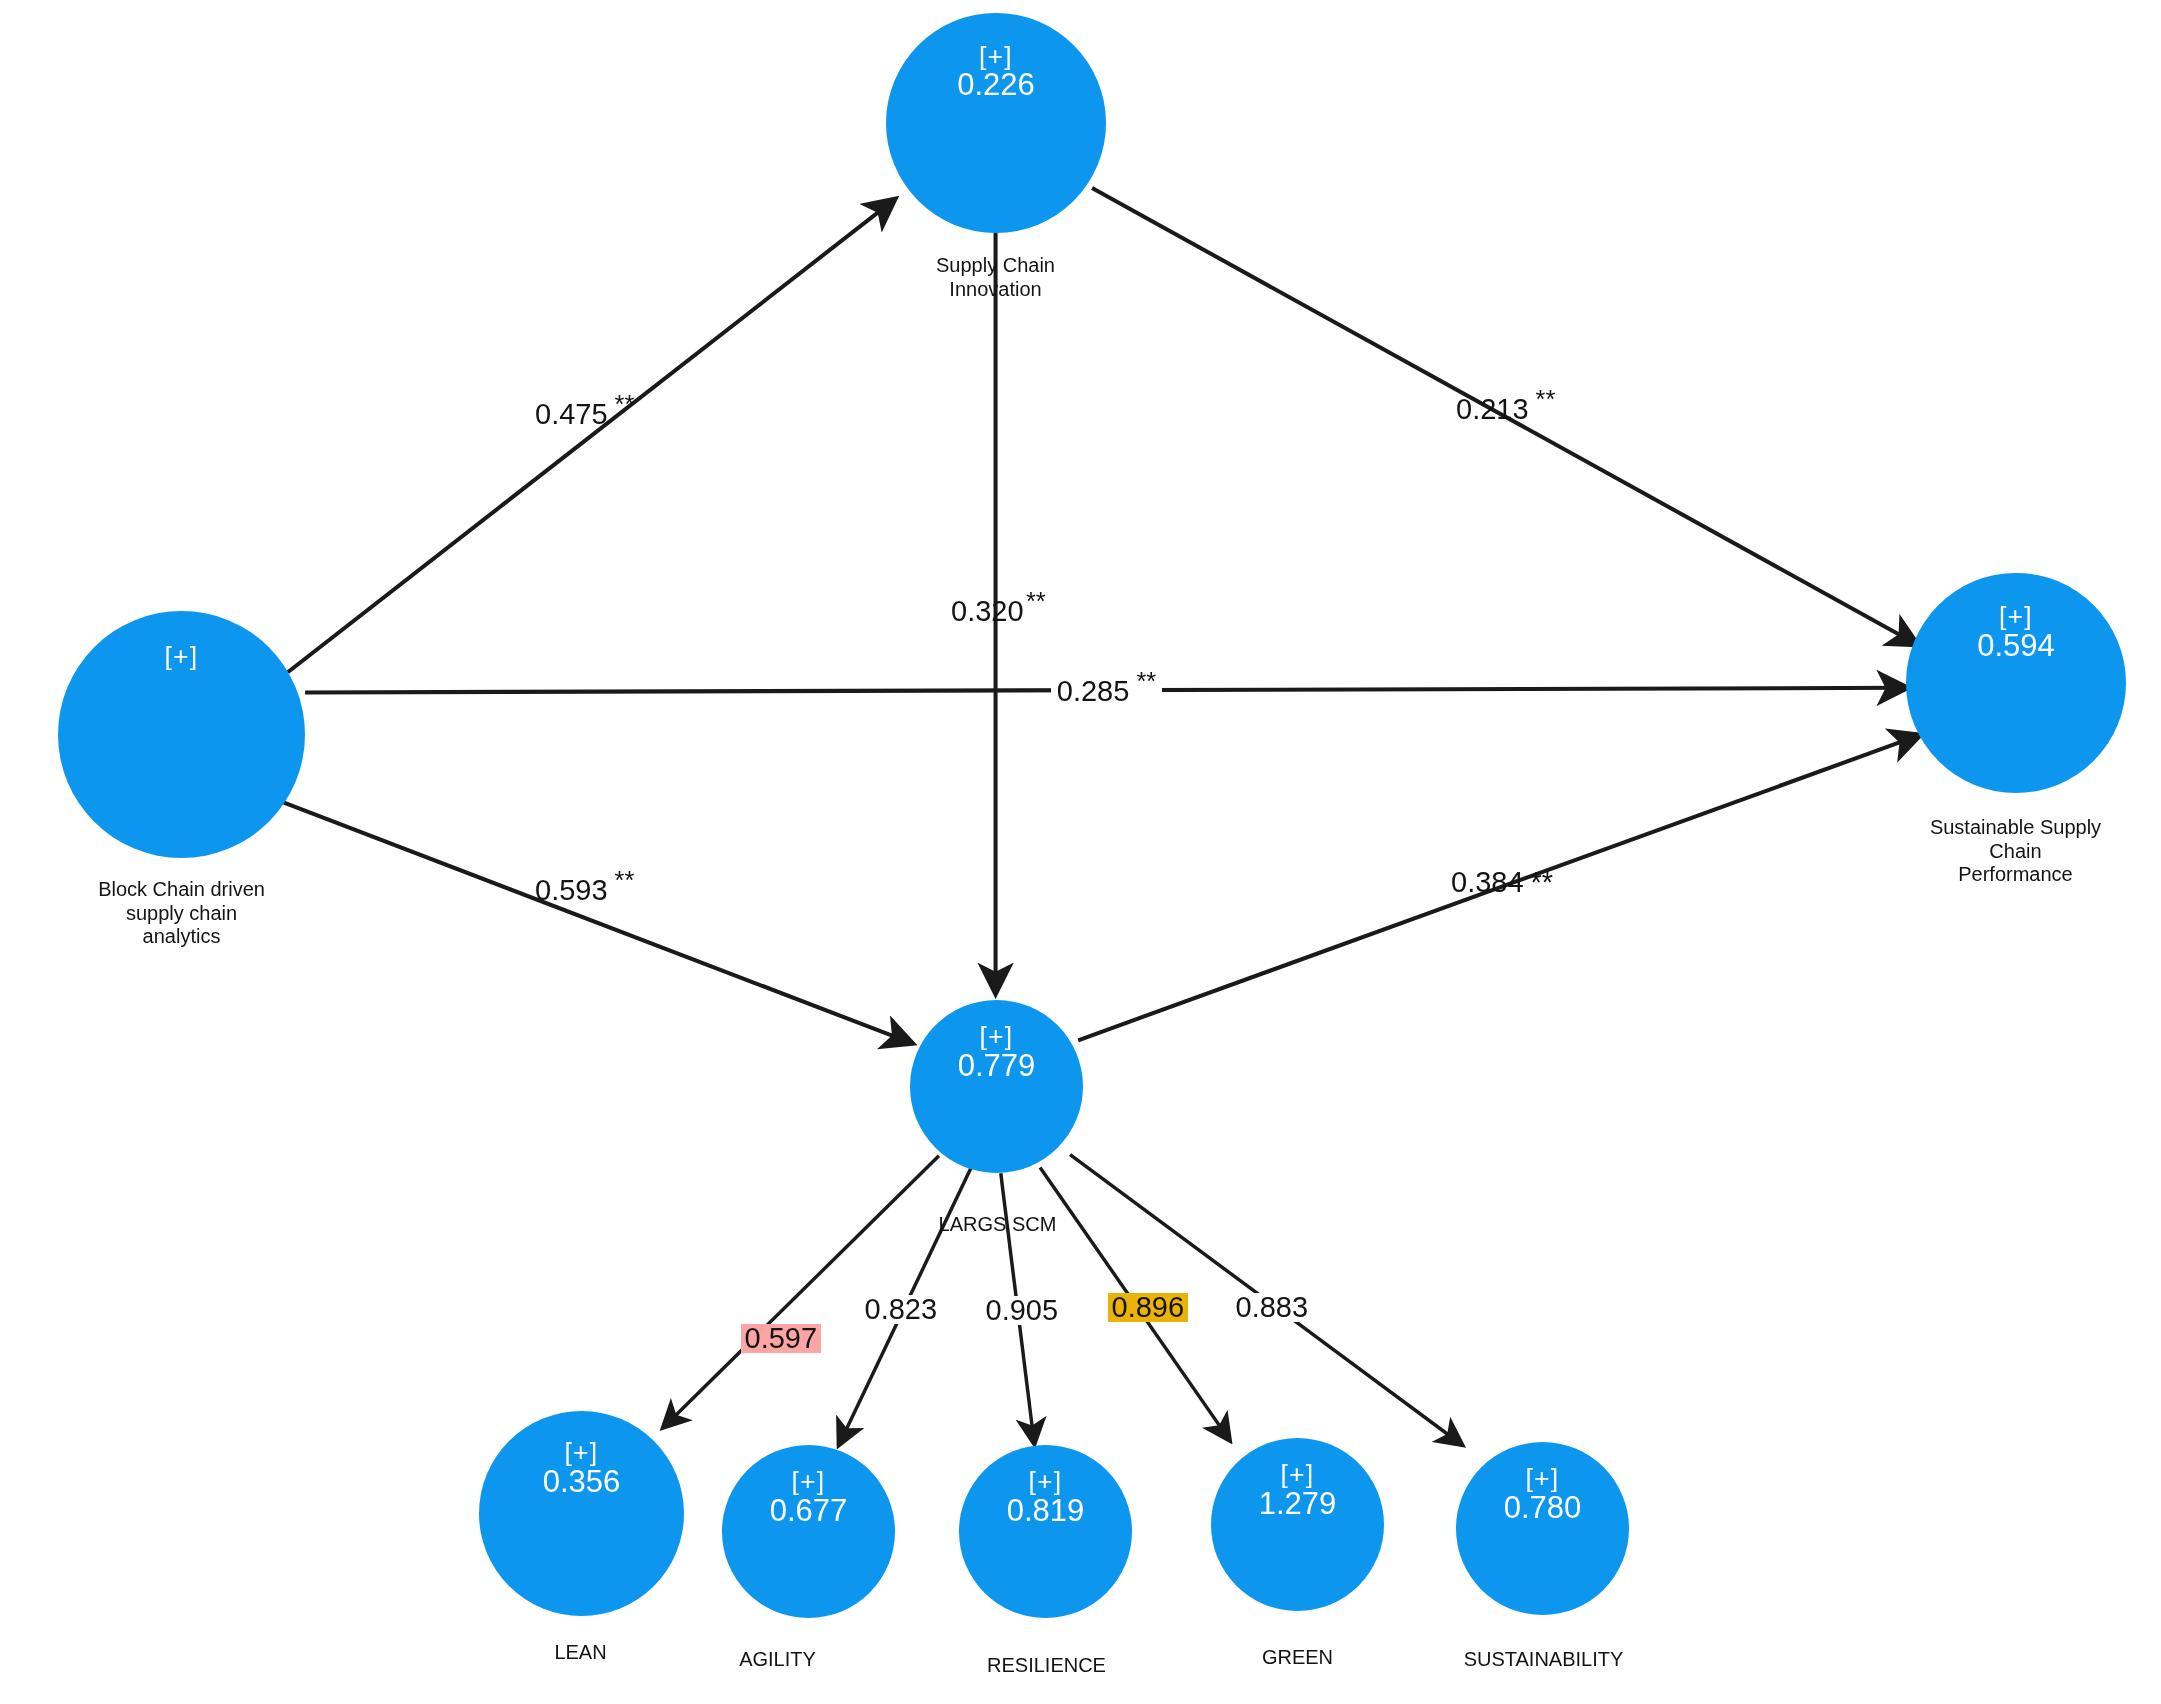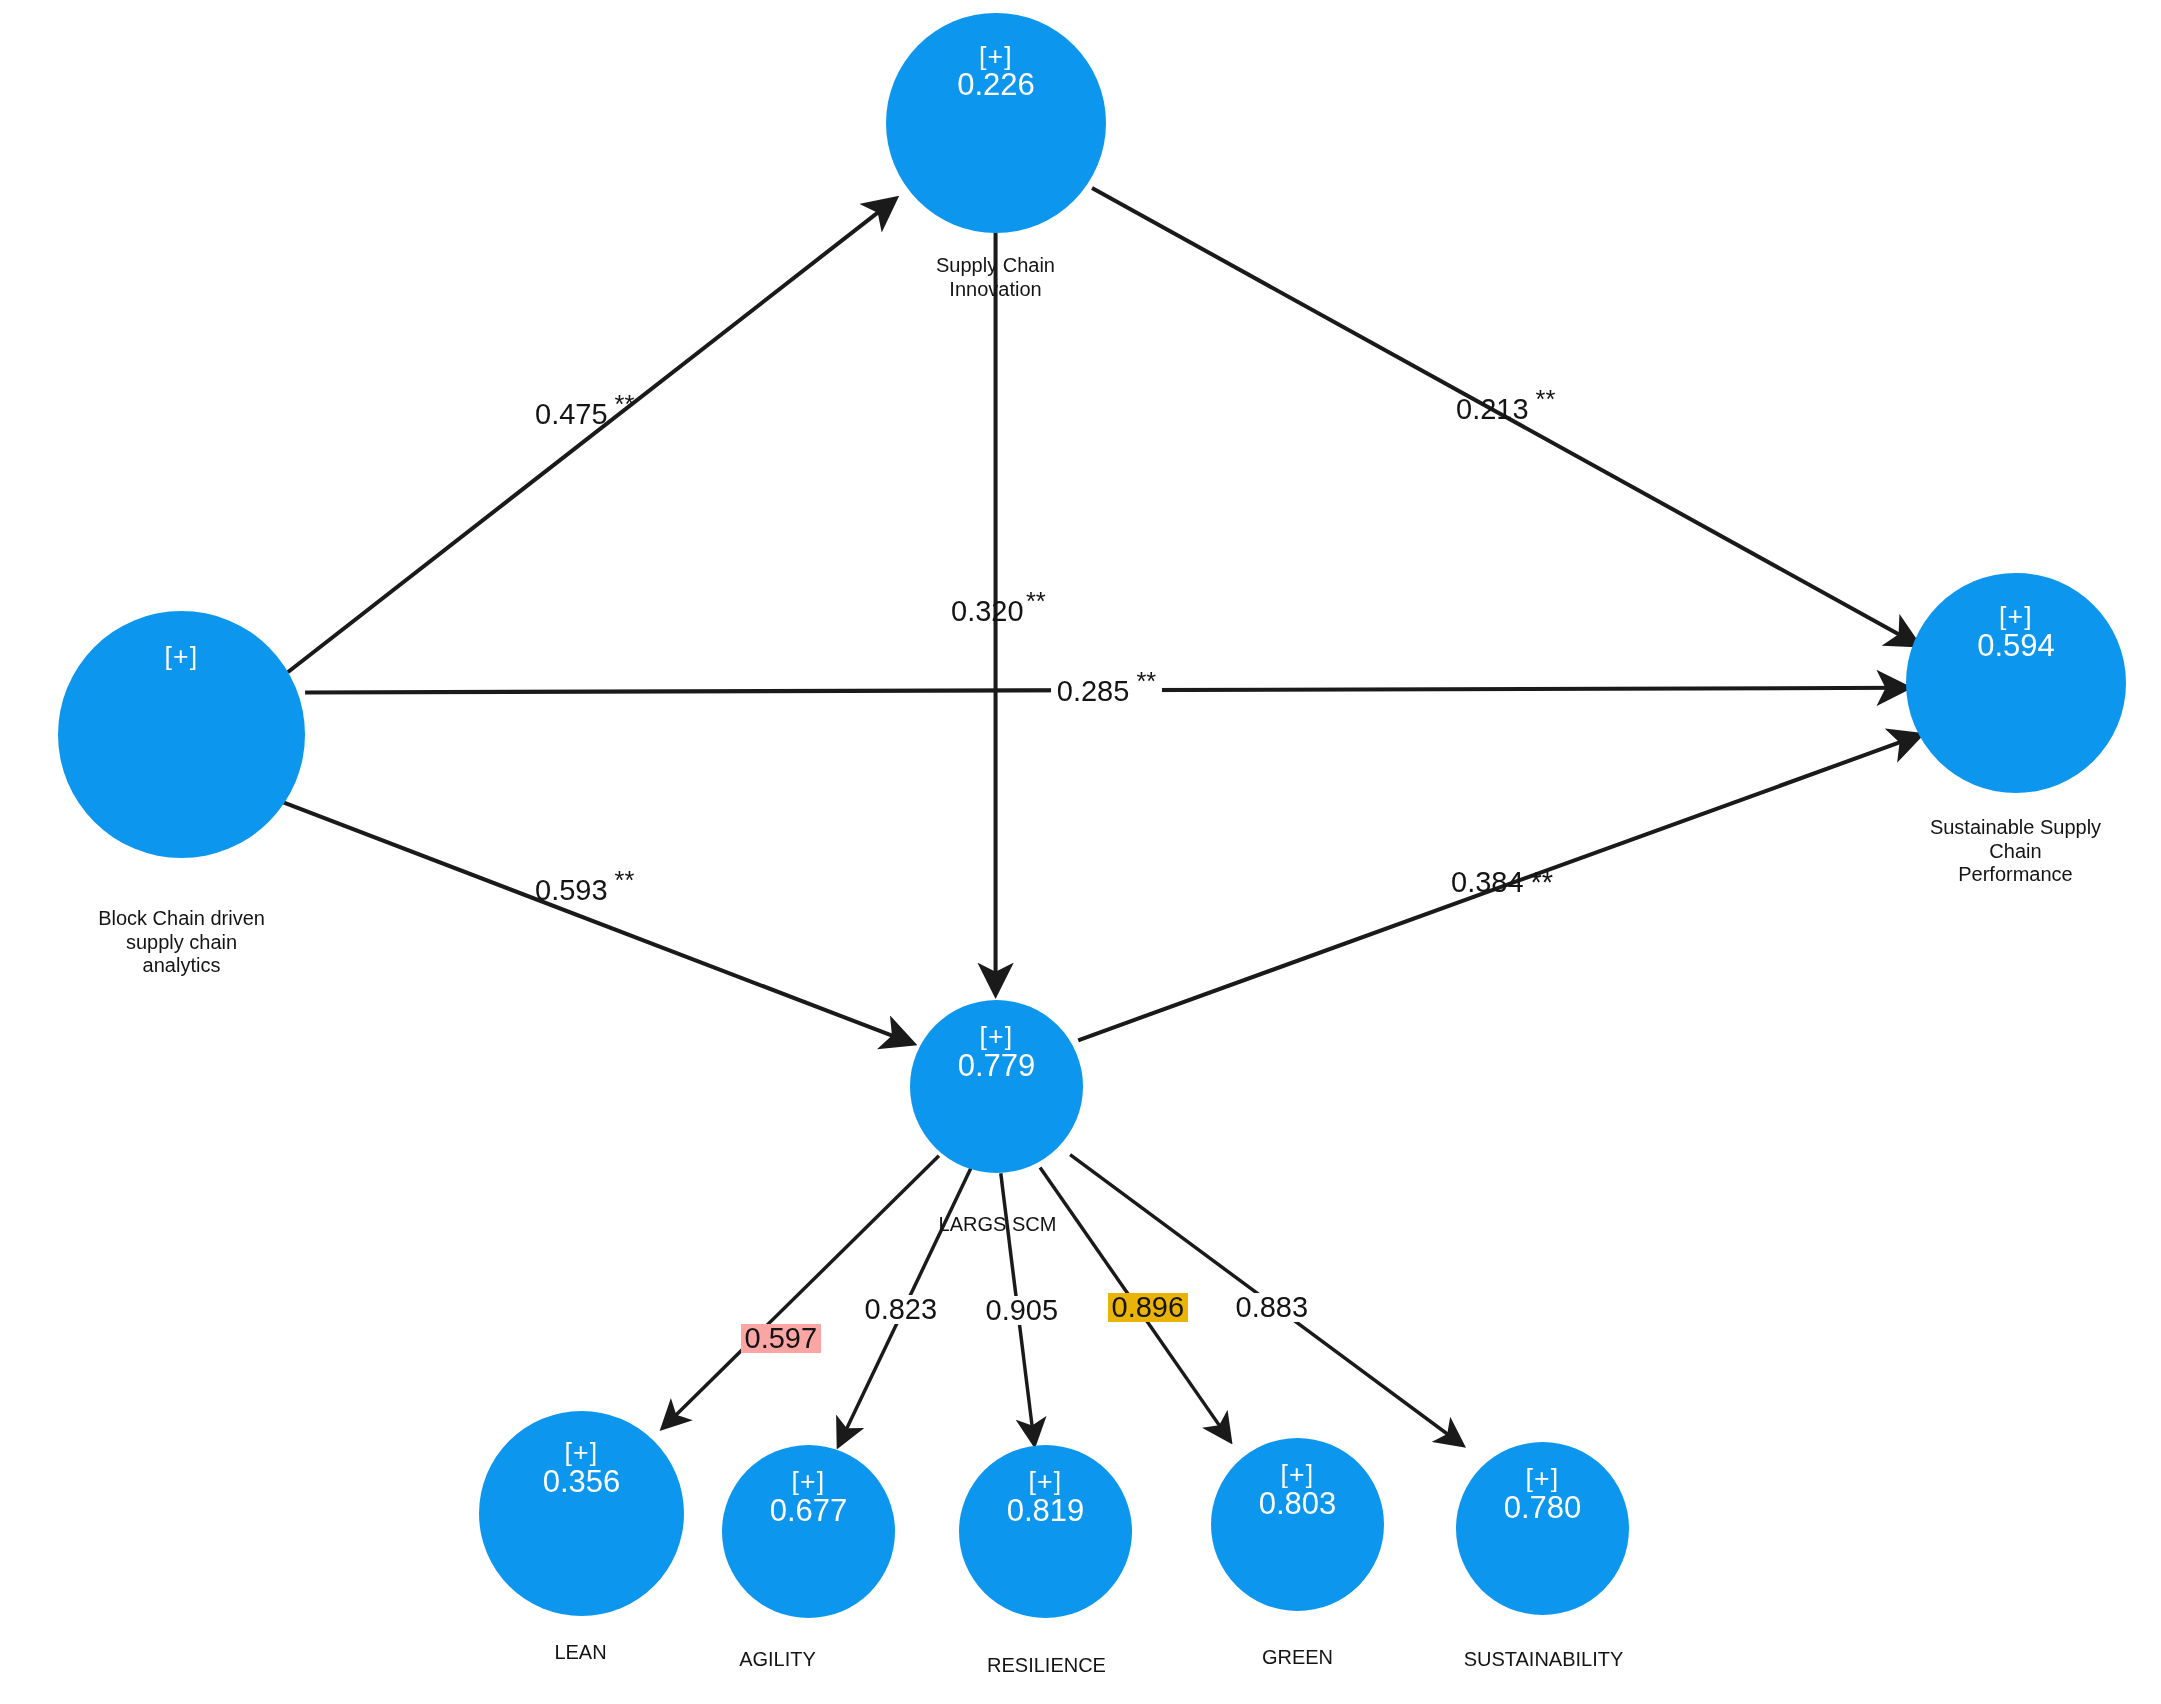--- a/index.html
+++ b/index.html
@@ -99,21 +99,21 @@
 
     <line x1="1800" y1="2020" x2="2128" y2="2492" stroke="#1a1a1a" stroke-width="6" marker-end="url(#arrow)"></line>
 
     <line x1="1852" y1="1998" x2="2530" y2="2500" stroke="#1a1a1a" stroke-width="6" marker-end="url(#arrow)"></line>
   </svg>
 
   <div class="node" style="left:58px; top:611px; width:247px; height:247px; padding-top:32px;">
     <span class="plus">[+]</span>
     <span class="val"></span>
   </div>
-  <div class="node-caption" style="left:8px; top:878px; width:347px;margin-top:29px;">Block Chain driven
+  <div class="node-caption" style="left:8px; top:878px; width:347px;">Block Chain driven
 supply chain
 analytics</div>
 
   <div class="node" style="left:886px; top:12.7px; width:220px; height:220px; padding-top:30px;">
     <span class="plus">[+]</span>
     <span class="val">0.226</span>
   </div>
   <div class="node-caption" style="left:822px; top:254px; width:347px;">Supply Chain
 Innovation</div>
 
@@ -144,21 +144,21 @@
   <div class="node-caption" style="left:604px; top:1648px; width:347px;">AGILITY</div>
 
   <div class="node" style="left:959px; top:1445px; width:173px; height:173px; padding-top:23px;">
     <span class="plus">[+]</span>
     <span class="val">0.819</span>
   </div>
   <div class="node-caption" style="left:873px; top:1654px; width:347px;">RESILIENCE</div>
 
   <div class="node" style="left:1211px; top:1438px; width:173px; height:173px; padding-top:23px;">
     <span class="plus">[+]</span>
-    <span class="val">0.803</span>
+    <span class="val">1.279</span>
   </div>
   <div class="node-caption" style="left:1124px; top:1646px; width:347px;">GREEN</div>
 
   <div class="node" style="left:1456px; top:1442px; width:173px; height:173px; padding-top:23px;">
     <span class="plus">[+]</span>
     <span class="val">0.780</span>
   </div>
   <div class="node-caption" style="left:1370px; top:1648px; width:347px;">SUSTAINABILITY</div>
 
   <div class="edge-label" style="left:535px; top:392px;">

